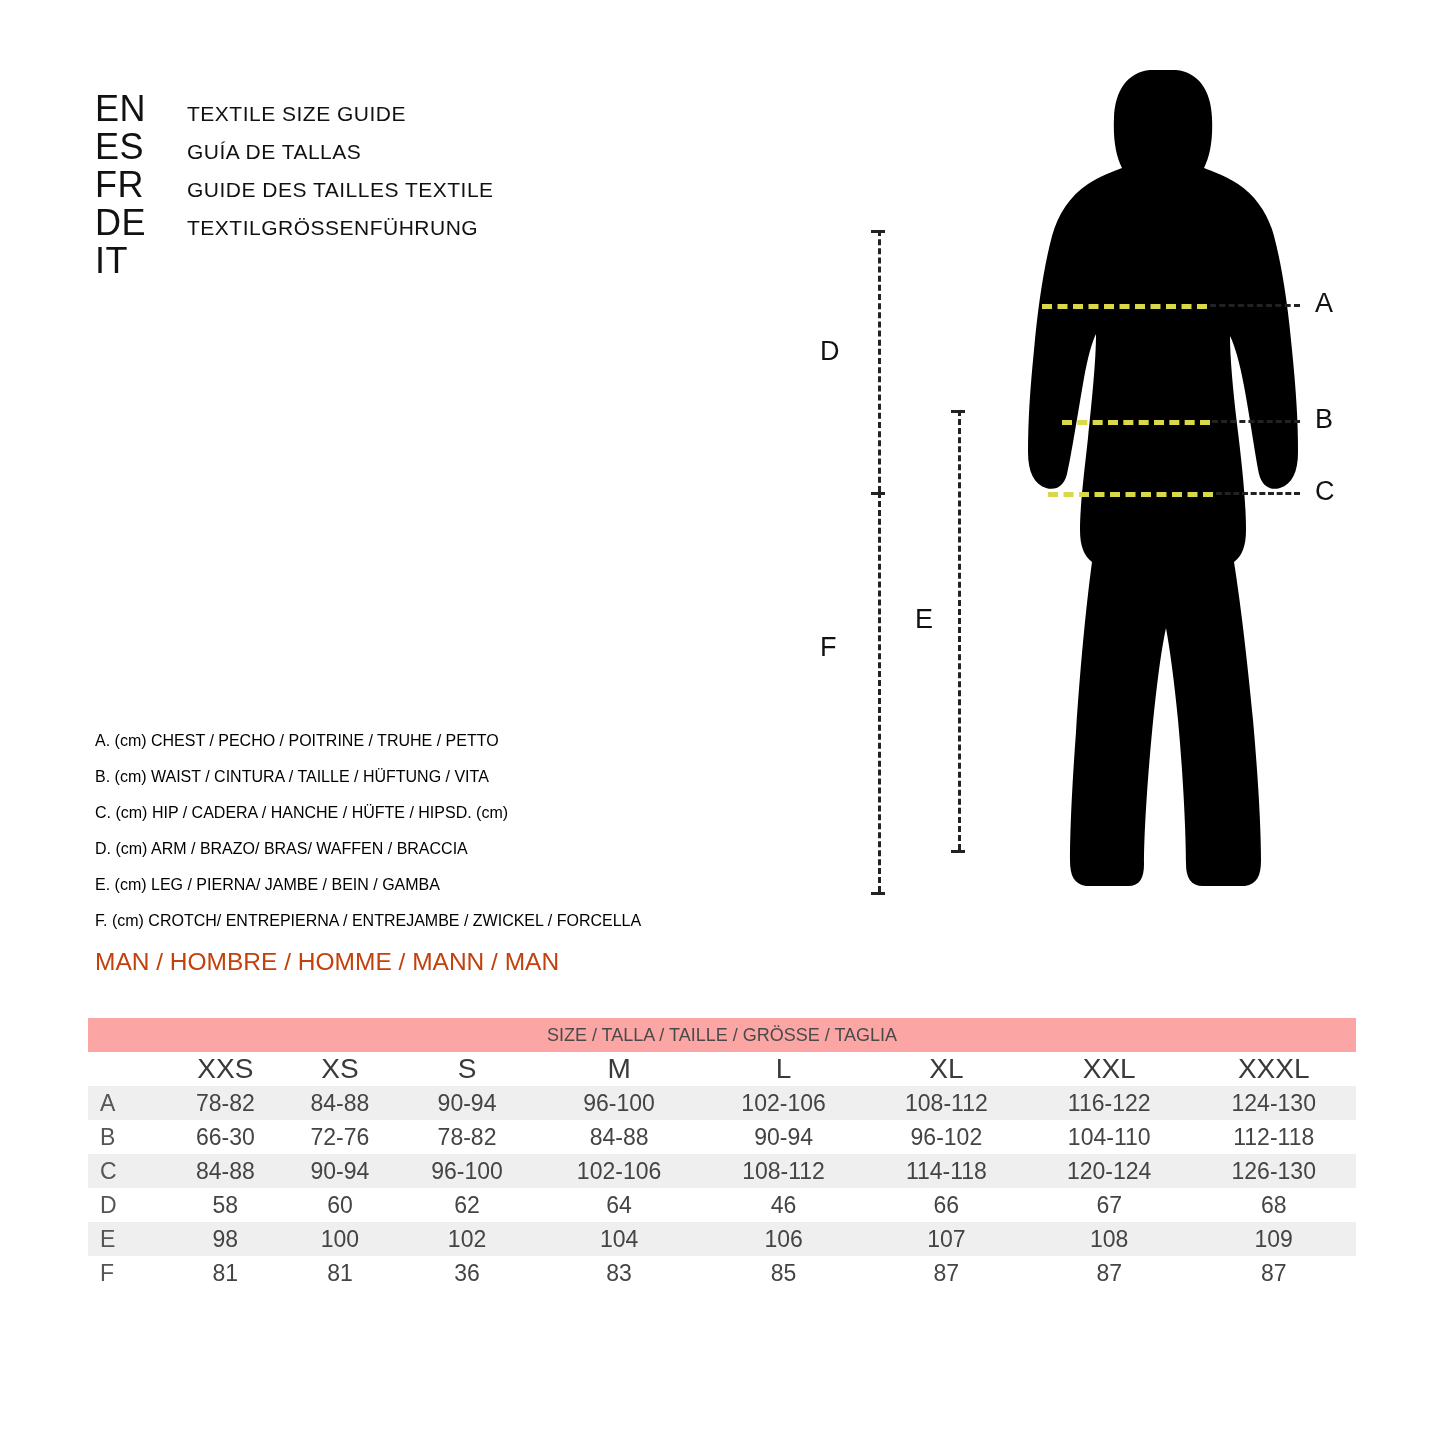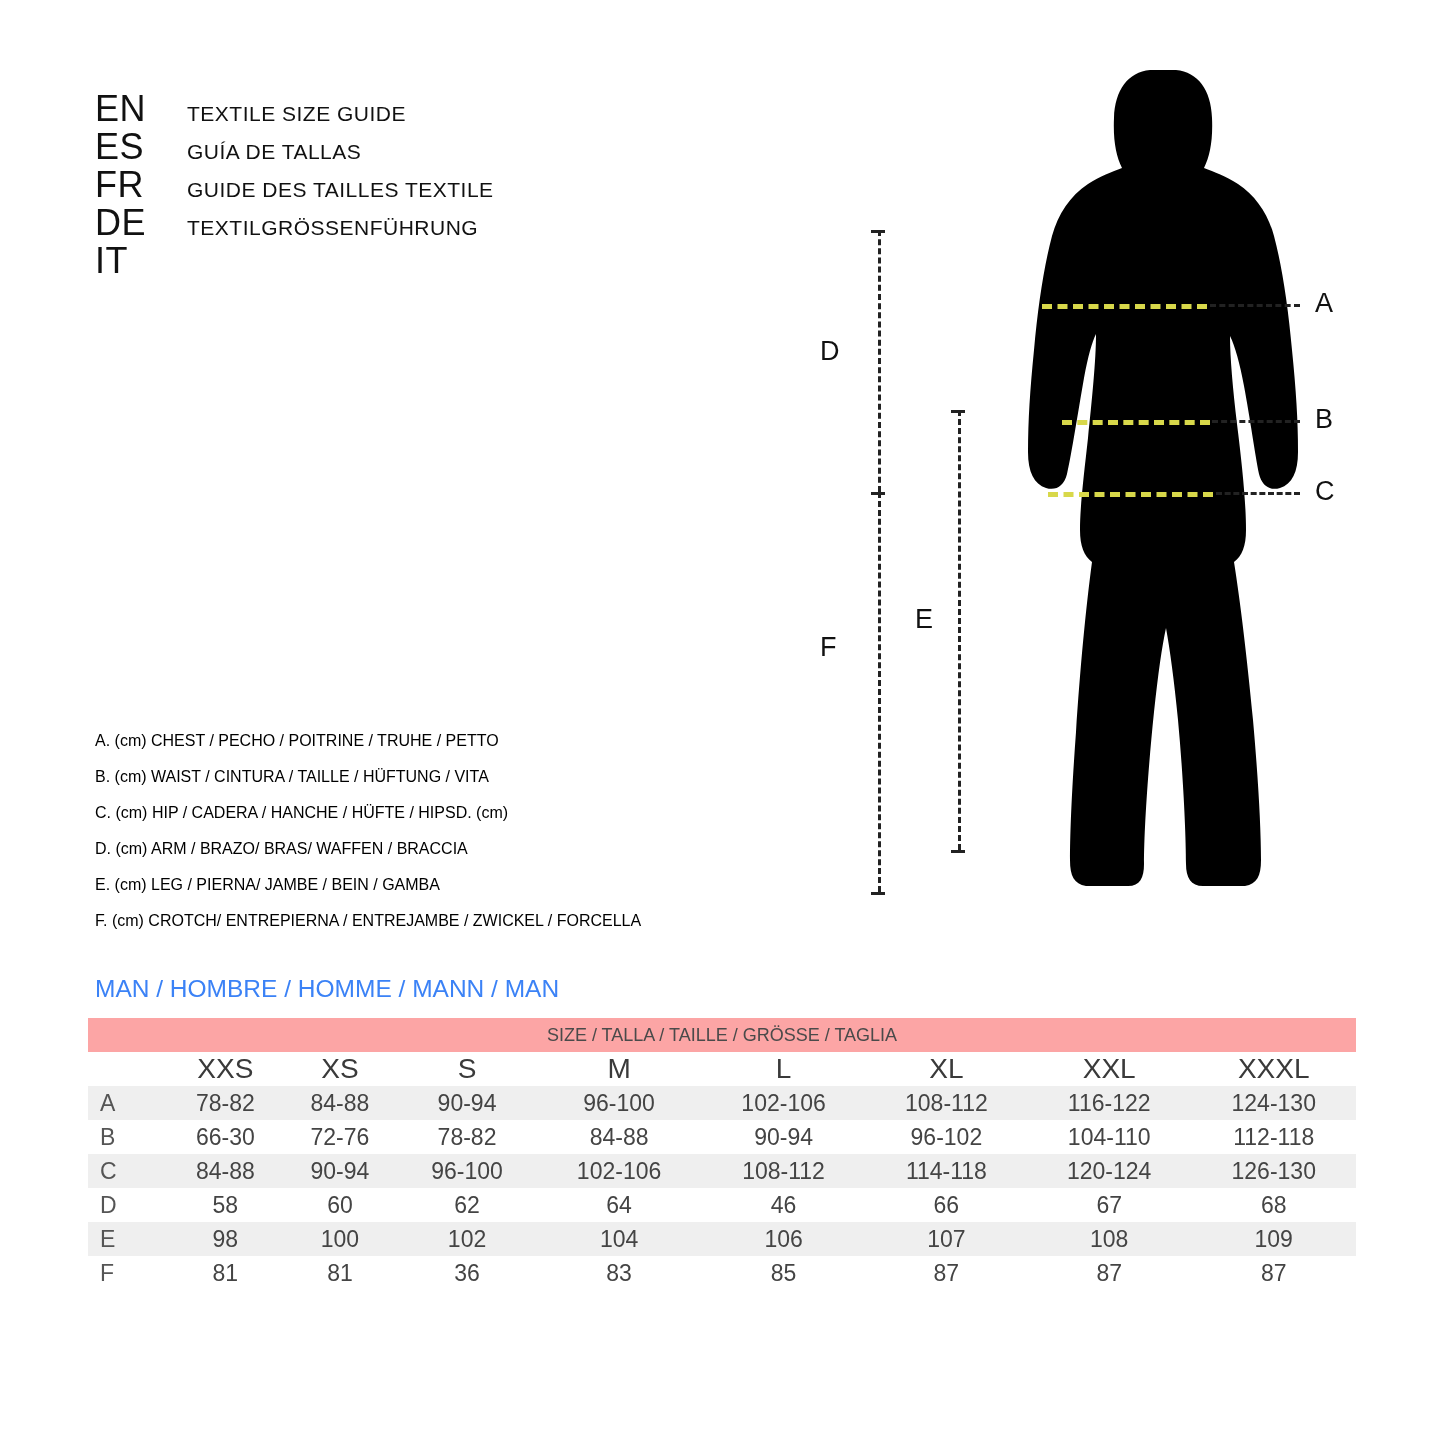--- a/index.html
+++ b/index.html
@@ -50,23 +50,23 @@
   }
   .legend-line {
     font-size: 16px;
     line-height: 36px;
     color: #000000;
     white-space: nowrap;
   }
   .man-line {
     position: absolute;
     left: 95px;
-    top: 975px;
+    top: 948px;
     font-size: 24.5px;
-    color: #3b82f6;
+    color: #c2410c;
     white-space: nowrap;
   }
 
   
   .figure-area {
     position: absolute;
     left: 820px;
     top: 60px;
     width: 580px;
     height: 900px;

